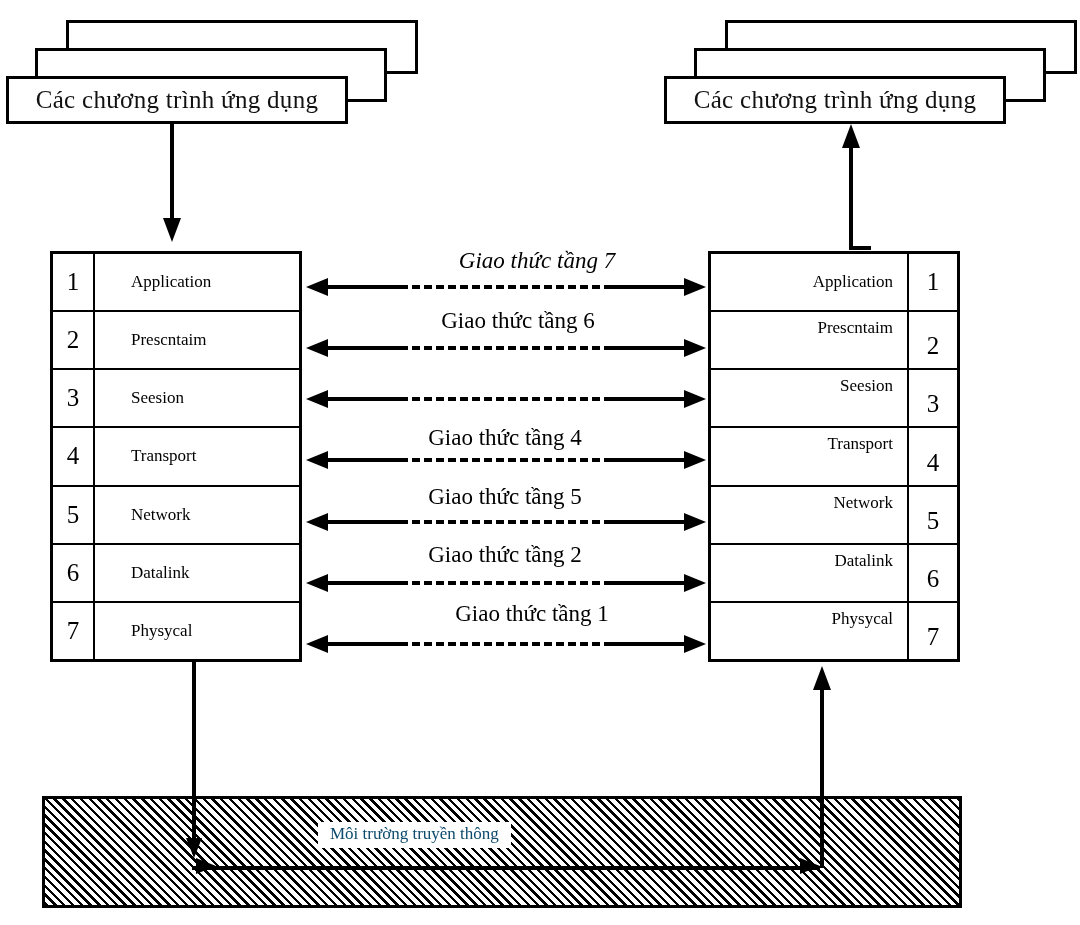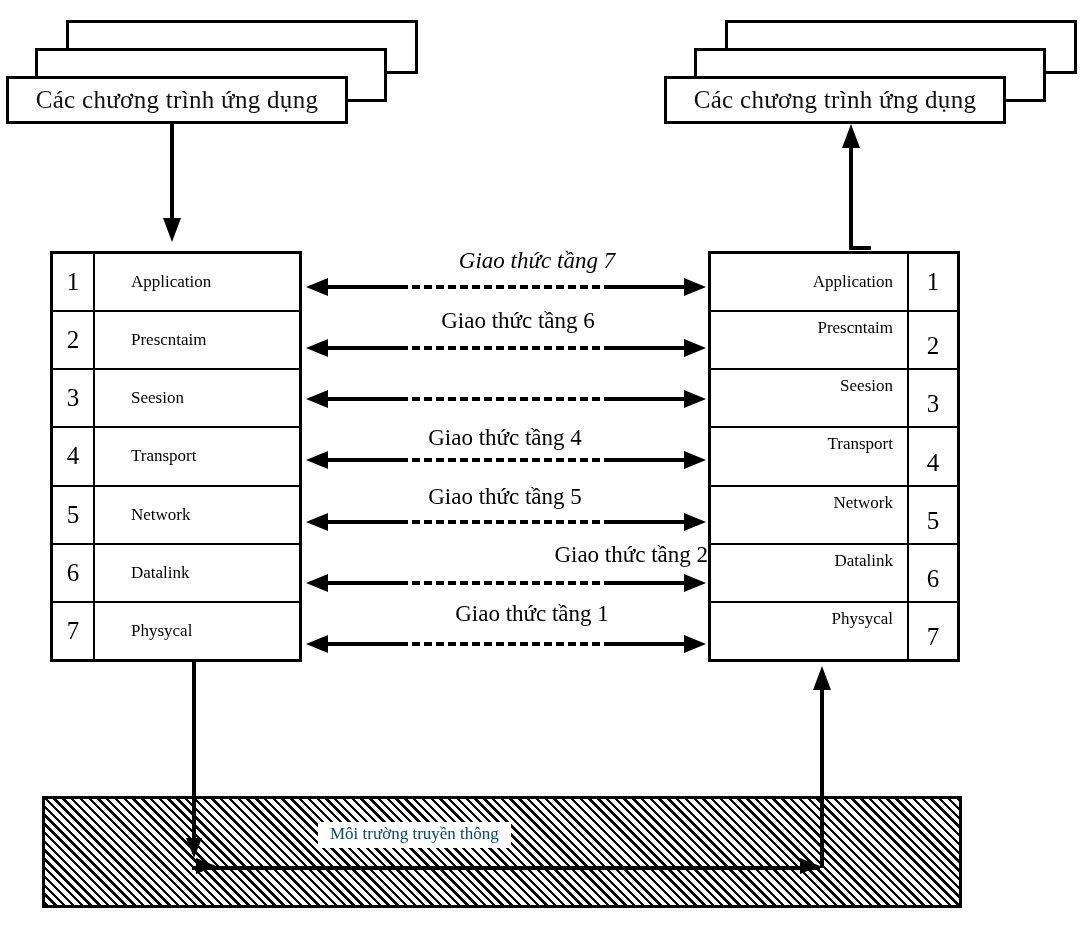--- a/index.html
+++ b/index.html
@@ -288,21 +288,21 @@
   <div class="seg-solid" style="left:612px; top:458px; width:72px;"></div>
   <div class="arrowhead ah-right" style="left:684px; top:451px;"></div>
 
   <div class="proto-label" style="left:302px; top:484px; width:406px;">Giao thức tầng 5</div>
   <div class="arrowhead ah-left" style="left:306px; top:513px;"></div>
   <div class="seg-solid" style="left:328px; top:520px; width:72px;"></div>
   <div class="dashline" style="left:400px; top:520px; width:212px; border-top-style:dashed;"></div>
   <div class="seg-solid" style="left:612px; top:520px; width:72px;"></div>
   <div class="arrowhead ah-right" style="left:684px; top:513px;"></div>
 
-  <div class="proto-label" style="left:302px; top:542px; width:406px;text-align:right;">Giao thức tầng 2</div>
+  <div class="proto-label" style="left:302px; top:542px; width:406px;">Giao thức tầng 2</div>
   <div class="arrowhead ah-left" style="left:306px; top:574px;"></div>
   <div class="seg-solid" style="left:328px; top:581px; width:72px;"></div>
   <div class="dashline" style="left:400px; top:581px; width:212px; border-top-style:dashed;"></div>
   <div class="seg-solid" style="left:612px; top:581px; width:72px;"></div>
   <div class="arrowhead ah-right" style="left:684px; top:574px;"></div>
 
   <div class="proto-label" style="left:302px; top:601px; width:460px;">Giao thức tầng 1</div>
   <div class="arrowhead ah-left" style="left:306px; top:635px;"></div>
   <div class="seg-solid" style="left:328px; top:642px; width:72px;"></div>
   <div class="dashline" style="left:400px; top:642px; width:212px; border-top-style:dashed;"></div>

